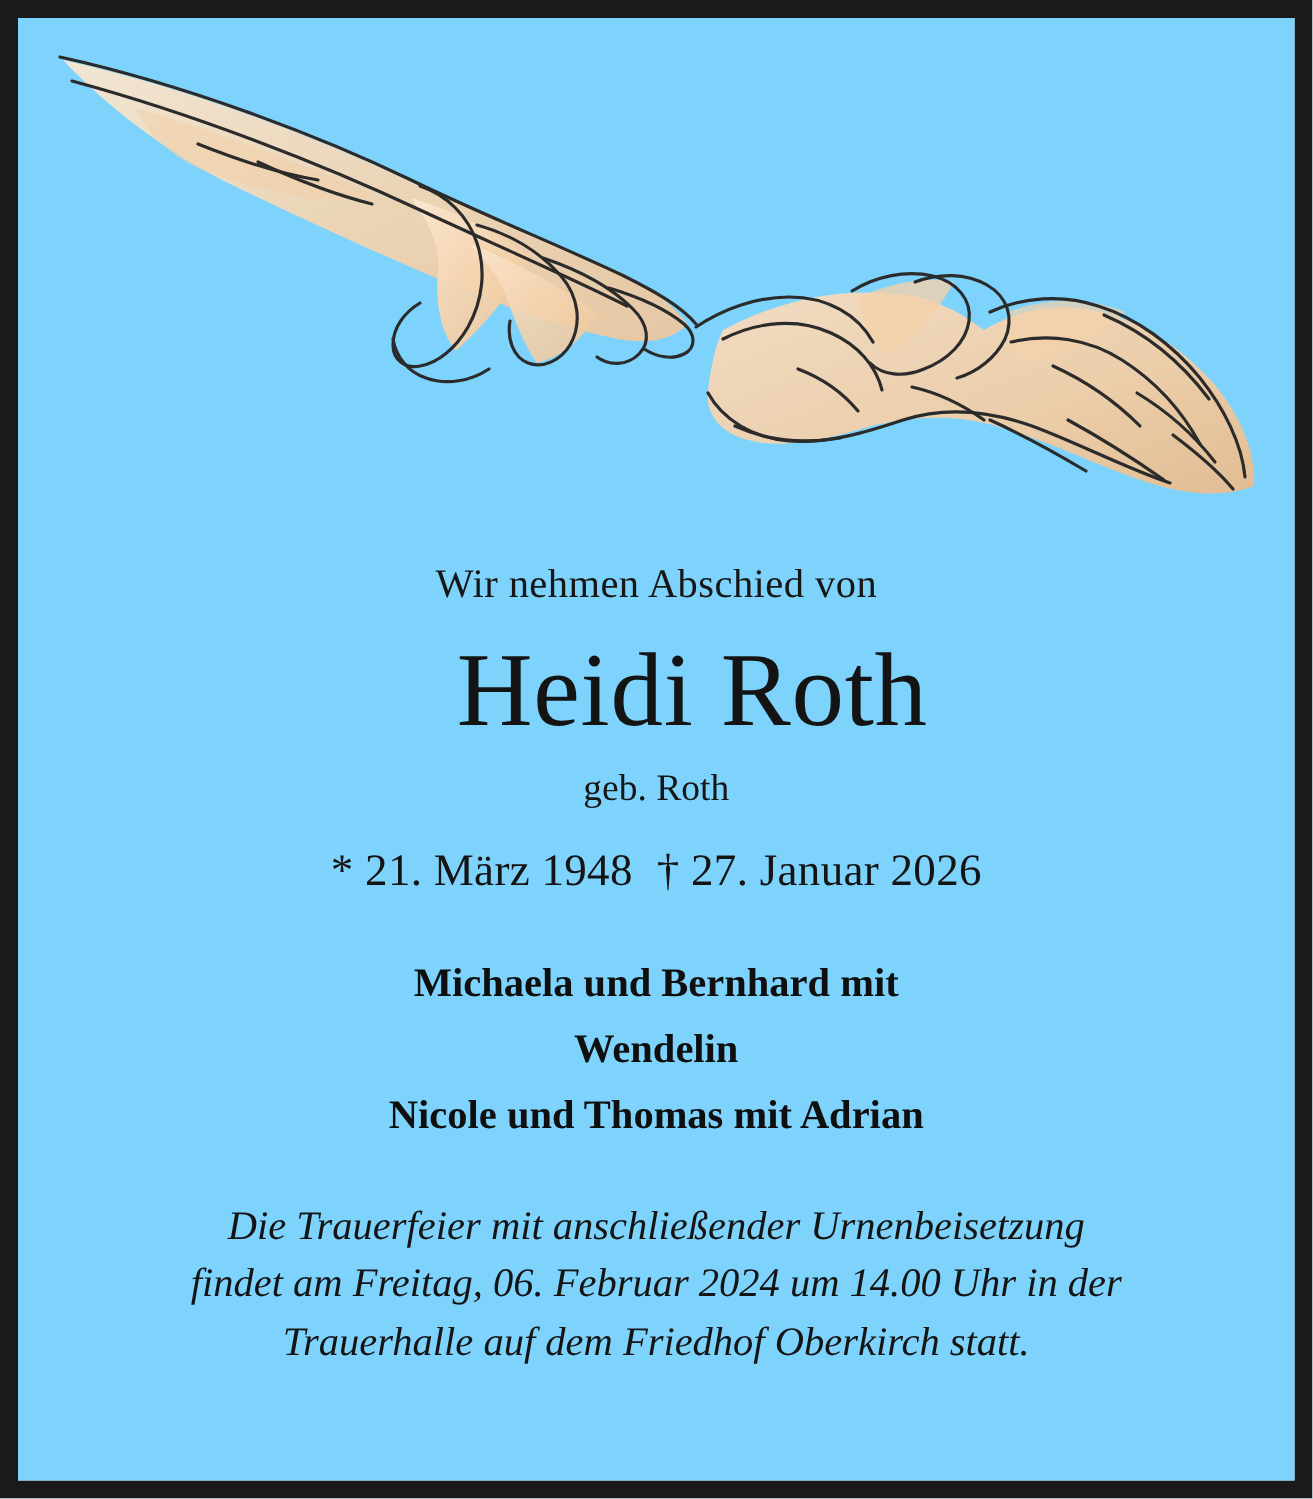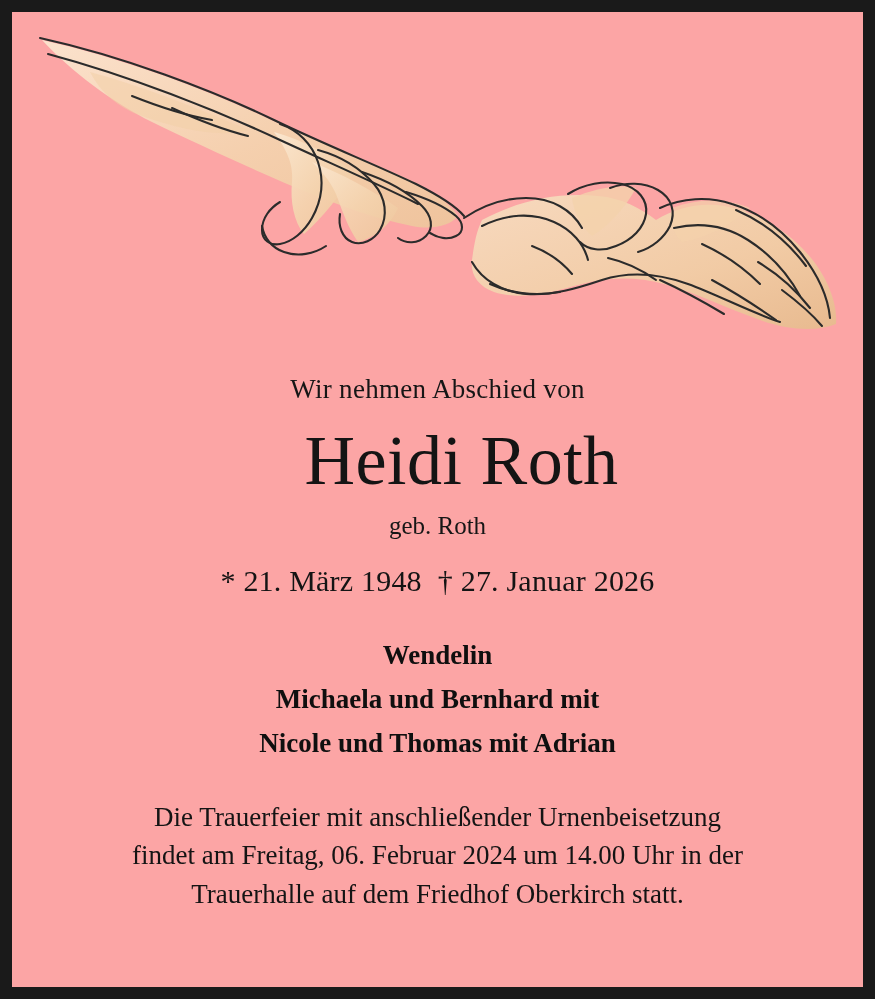--- a/index.html
+++ b/index.html
@@ -20,21 +20,21 @@
     height: 999px;
     box-sizing: border-box;
     background: #ffffff;
     border: 12px solid #1a1a1a;
   }
   .inner {
     position: relative;
     width: 100%;
     height: 100%;
     box-sizing: border-box;
-    background: #fca5a5;
+    background: #7dd3fc;
     display: flex;
     flex-direction: column;
     align-items: flex-start;
   }
   .artwork {
     width: 100%;
     height: 352px;
     position: relative;
     flex: none;
   }
@@ -83,20 +83,21 @@
     font-size: 27px;
     line-height: 1.62;
     color: #0f0f0f;
   }
   .service {
     margin-top: 32px;
     font-size: 27px;
     line-height: 1.44;
     color: #141414;
     padding: 0 40px;
+    font-style: italic;
   }
 </style>
 </head>
 <body>
 
 <div class="card">
   <div class="inner">
 
     <div class="artwork">
       <svg viewBox="0 0 851 352" preserveAspectRatio="xMidYMid meet">
@@ -161,22 +162,22 @@
 
     <div class="text-block">
       <div class="farewell">Wir nehmen Abschied von</div>
       <div class="name">Heidi Roth</div>
       <div class="maiden">geb. Roth</div>
       <div class="dates">
         <span>* 21. März 1948</span><span class="sep"></span><span>† 27. Januar 2026</span>
       </div>
 
       <div class="family">
+        <div>Michaela und Bernhard mit</div>
         <div>Wendelin</div>
-        <div>Michaela und Bernhard mit</div>
         <div>Nicole und Thomas mit Adrian</div>
       </div>
 
       <div class="service">
         <div>Die Trauerfeier mit anschließender Urnenbeisetzung</div>
         <div>findet am Freitag, 06. Februar 2024 um 14.00 Uhr in der</div>
         <div>Trauerhalle auf dem Friedhof Oberkirch statt.</div>
       </div>
     </div>
 

